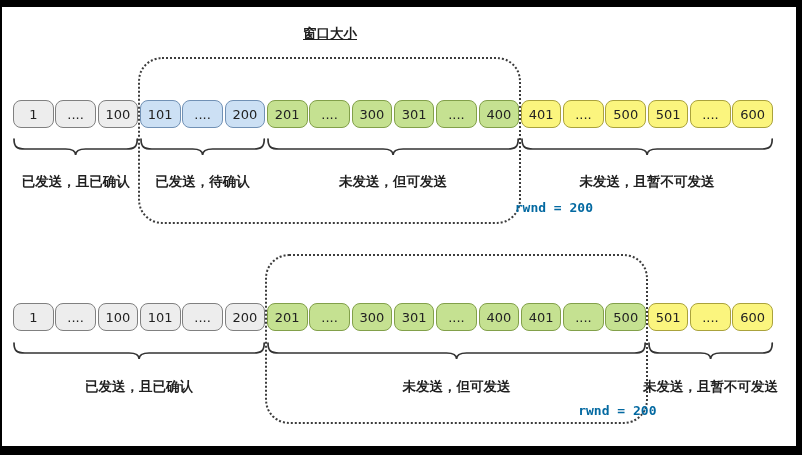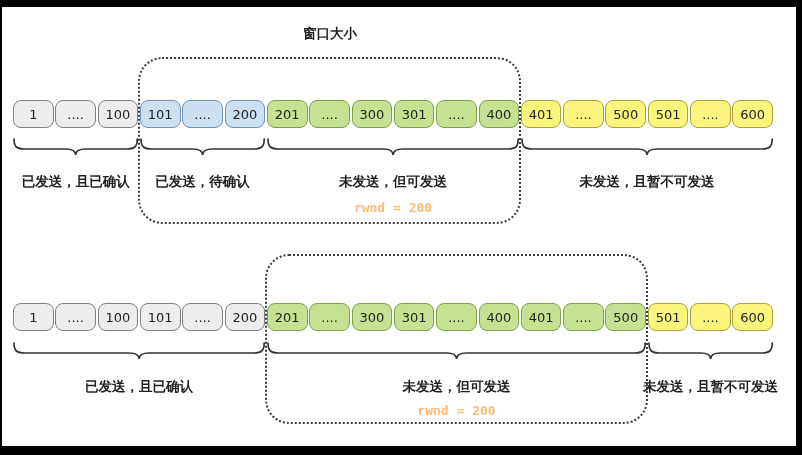--- a/index.html
+++ b/index.html
@@ -7,26 +7,26 @@
        font-family:"DejaVu Sans","Liberation Sans",sans-serif;}
   #screen{position:relative;width:802px;height:455px;background:#000;}
   #canvas{position:absolute;left:2px;top:7px;right:6px;bottom:9px;background:#fff;}
   .abs{position:absolute;}
   .cell{position:absolute;height:28px;border-radius:8px;
         display:flex;align-items:center;justify-content:center;
         font-size:13px;font-weight:500;color:#222;box-sizing:border-box;}
   .window-rect{position:absolute;border:2px dotted #3c3c3c;border-radius:24px;box-sizing:border-box;}
   .range-label{position:absolute;text-align:center;white-space:nowrap;
         font-size:13.5px;font-weight:bold;color:#1f1f1f;}
-  .sub-label{position:absolute;text-align:center;white-space:nowrap;
+  .sub-label{position:absolute;text-align:right;white-space:nowrap;
         font-family:"DejaVu Sans Mono","Liberation Mono",monospace;
-        font-size:13px;font-weight:bold;color:#fdba74;}
+        font-size:13px;font-weight:bold;color:#0369a1;}
   .brace{position:absolute;overflow:visible;}
   #window-title{position:absolute;left:230px;top:25px;width:200px;text-align:center;
-        font-size:13.5px;font-weight:bold;color:#1f1f1f;}
+        font-size:13.5px;font-weight:bold;color:#1f1f1f;text-decoration:underline;}
 </style>
 </head>
 <body>
 
 <div id="screen">
   <div id="canvas"></div>
   <div id="window-title">窗口大小</div>
   <div id="diagram-top" class="abs">
       <div class="window-rect" style="left: 137.96px; top: 57px; width: 383.16px; height: 167px;"></div>
       <div class="cell" style="left: 13px; top: 100px; width: 40.6px; background: rgb(237, 237, 237); border: 1.5px solid rgb(128, 128, 128);">1</div>

